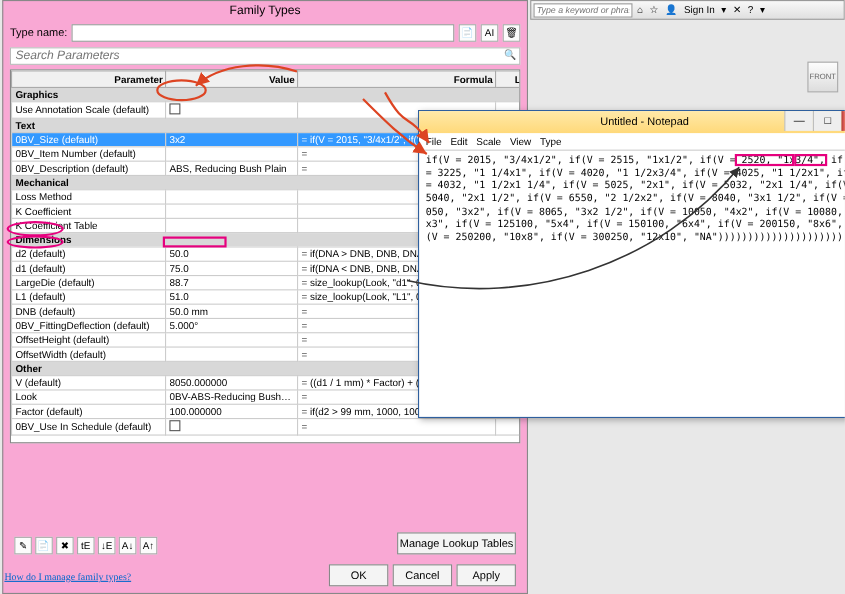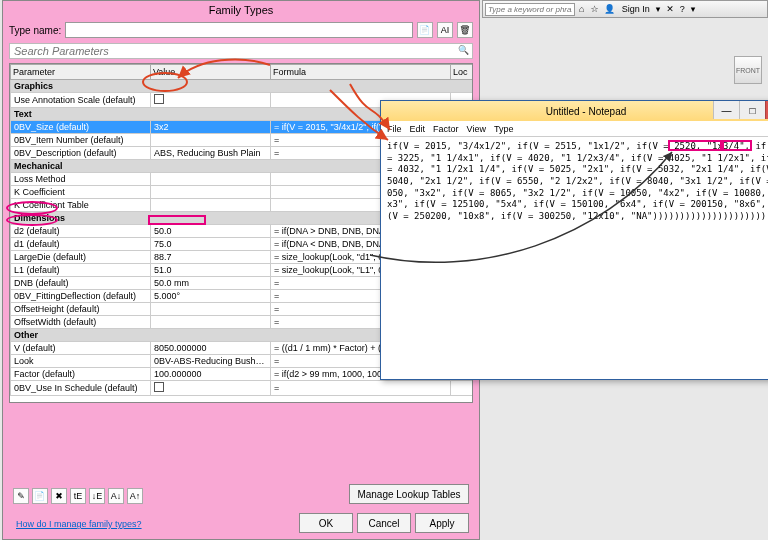--- a/index.html
+++ b/index.html
@@ -10,32 +10,32 @@
 .dialog-title { text-align: center; font-size: 11px; padding: 3px; }
 .typename-row { display: flex; align-items: center; padding: 3px 6px; gap: 4px; }
 .typename-row label { font-size: 10px; }
 .typename-row input { flex: 1; height: 16px; border: 1px solid #999; font-size: 9px; padding: 0 2px; }
 .icon-btn { width: 16px; height: 16px; border: 1px solid #aaa; background: #fcfcfc; display: inline-flex; align-items: center; justify-content: center; font-size: 9px; cursor: pointer; }
 .search-row { padding: 2px 6px; }
 .search-row input { width: 100%; height: 16px; border: 1px solid #bbb; font-size: 11px; padding: 0 4px; color: #888; font-style: italic; }
 
 .grid { border: 1px solid #888; margin: 2px 6px; height: 340px; overflow-y: auto; overflow-x: hidden; background: #fff; }
 .grid table { width: 100%; border-collapse: collapse; table-layout: fixed; }
-.grid th { background: #f0f0f0; border: 1px solid #aaa; font-size: 9px; font-weight: normal; padding: 2px; text-align: left; }
+.grid th { background: #f0f0f0; border: 1px solid #aaa; font-size: 9px; font-weight: bold; padding: 2px; text-align: right; }
 .grid td { border: 1px solid #ccc; font-size: 9px; padding: 1px 3px; height: 12px; white-space: nowrap; overflow: hidden; text-overflow: ellipsis; }
 .grid .group-row td { background: #d8d8d8; font-weight: bold; }
 .grid .selected-row td { background: #3399ff; color: #fff; }
 col.c1 { width: 140px; } col.c2 { width: 120px; } col.c3 { width: 180px; } col.c4 { width: 36px; }
 
 .buttons-row { position: absolute; bottom: 6px; right: 10px; display: flex; gap: 4px; }
 .btn { min-width: 54px; height: 20px; border: 1px solid #888; background: #f4f4f4; font-size: 10px; cursor: pointer; }
-.manage-btn { position: absolute; bottom: 35px; right: 10px; width: 120px; }
+.manage-btn { position: absolute; bottom: 35px; right: 10px; width: 108px; }
 
 .toolbar-row { position: absolute; bottom: 35px; left: 10px; display: flex; gap: 3px; }
-.help-link { position: absolute; bottom: 10px; left: 13px; color: #0066cc; text-decoration: underline; font-size: 9px; cursor: pointer; }
+.help-link { position: absolute; bottom: 10px; left: 1px; color: #0066cc; text-decoration: underline; font-size: 9px; cursor: pointer; font-family: Liberation Serif, serif; }
 
 
 .app-header { position: absolute; right: 0; top: 0; width: 286px; height: 18px; background: linear-gradient(#f8f8f8,#e0e0e0); border: 1px solid #999; display: flex; align-items: center; padding: 0 2px; gap: 2px; }
 .app-header input { width: 90px; height: 13px; border: 1px solid #999; font-size: 8px; font-style: italic; padding: 0 2px; color: #777; }
 .app-header .hi { font-size: 9px; padding: 0 2px; cursor: pointer; }
 
 .front-cube { position: absolute; right: 6px; top: 56px; width: 28px; height: 28px; border: 1px solid #aaa; background: linear-gradient(#fdfdfd,#ddd); font-size: 7px; display: flex; align-items: center; justify-content: center; color: #666; }
 
 
 .notepad { position: absolute; left: 380px; top: 100px; width: 412px; height: 280px; background: #fff; border: 1px solid #2e5f9e; box-shadow: 2px 2px 6px rgba(0,0,0,.3); }
@@ -267,21 +267,21 @@
     <span>Untitled - Notepad</span>
     <div class="notepad-ctrls">
       <div class="np-btn">—</div>
       <div class="np-btn">□</div>
       <div class="np-btn np-close">✕</div>
     </div>
   </div>
   <div class="notepad-menu">
     <span>File</span>
     <span>Edit</span>
-    <span>Factor</span>
+    <span>Scale</span>
     <span>View</span>
     <span>Type</span>
   </div>
   <div class="notepad-body">if(V = 2015, "3/4x1/2", if(V = 2515, "1x1/2", if(V = 2520, "1x3/4", if(V = 3225, "1 1/4x1", if(V = 4020, "1 1/2x3/4", if(V = 4025, "1 1/2x1", if(V = 4032, "1 1/2x1 1/4", if(V = 5025, "2x1", if(V = 5032, "2x1 1/4", if(V = 5040, "2x1 1/2", if(V = 6550, "2 1/2x2", if(V = 8040, "3x1 1/2", if(V = 8050, "3x2", if(V = 8065, "3x2 1/2", if(V = 10050, "4x2", if(V = 10080, "4x3", if(V = 125100, "5x4", if(V = 150100, "6x4", if(V = 200150, "8x6", if(V = 250200, "10x8", if(V = 300250, "12x10", "NA")))))))))))))))))))))</div>
 </div>
 
 <svg class="annot" style="left:0;top:0;width:768px;height:540px;">
 
   <ellipse class="red-stroke" cx="165" cy="82" rx="22" ry="9"></ellipse>
 

